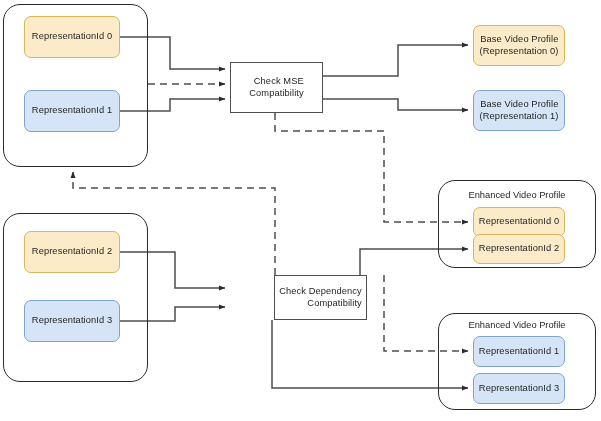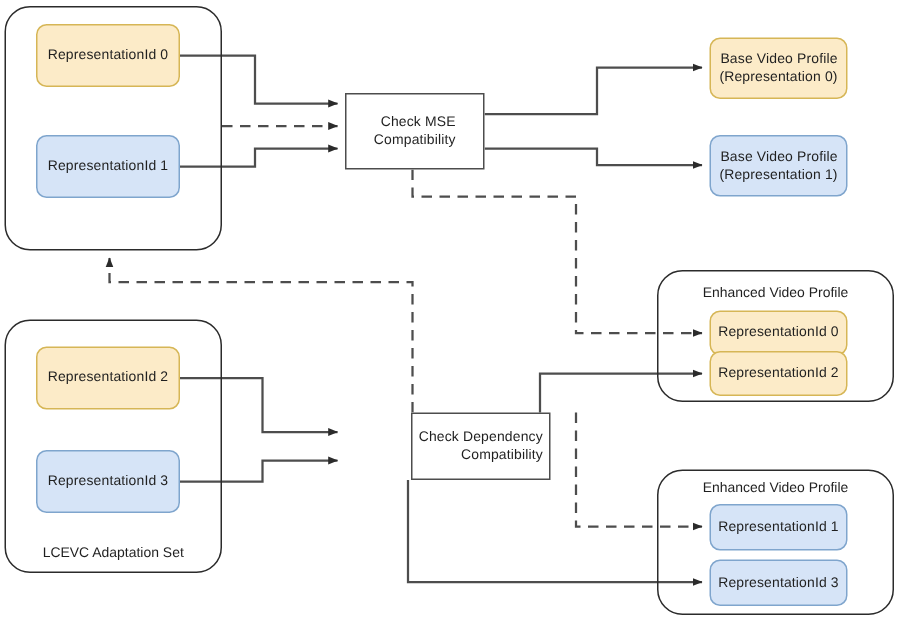--- a/index.html
+++ b/index.html
@@ -101,21 +101,20 @@
       <path d="M384,275 L384,351 L468,351" stroke-dasharray="7,5" marker-end="url(#arrow)"></path>
 
       <path d="M272,320 L272,388 L468,388" marker-end="url(#arrow)"></path>
 
     </g>
   </svg>
 
   <div class="group" style="left:3px; top:4px; width:145px; height:163px;"></div>
 
   <div class="group" style="left:3px; top:213px; width:145px; height:169px;"></div>
-  <div class="group-label" style="left:3px; top:363px; width:145px;">LCEVC Adaptation Set</div>
 
   <div class="group" style="left:438px; top:180px; width:158px; height:88px;"></div>
   <div class="group-label" style="left:438px; top:190px; width:158px;">Enhanced Video Profile</div>
 
   <div class="group" style="left:438px; top:313px; width:158px; height:97px;"></div>
   <div class="group-label" style="left:438px; top:320px; width:158px;">Enhanced Video Profile</div>
 
   <div class="node yellow" style="left:24px; top:16px; width:96px; height:42px;">RepresentationId 0</div>
 
   <div class="node blue" style="left:24px; top:90px; width:96px; height:42px;">RepresentationId 1</div>

